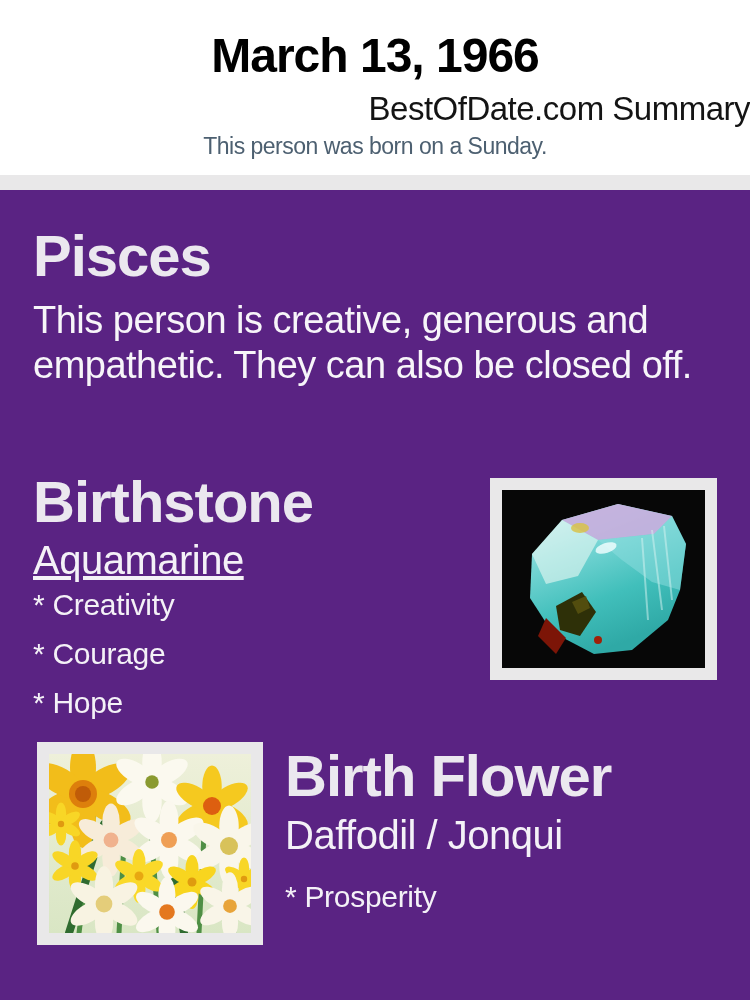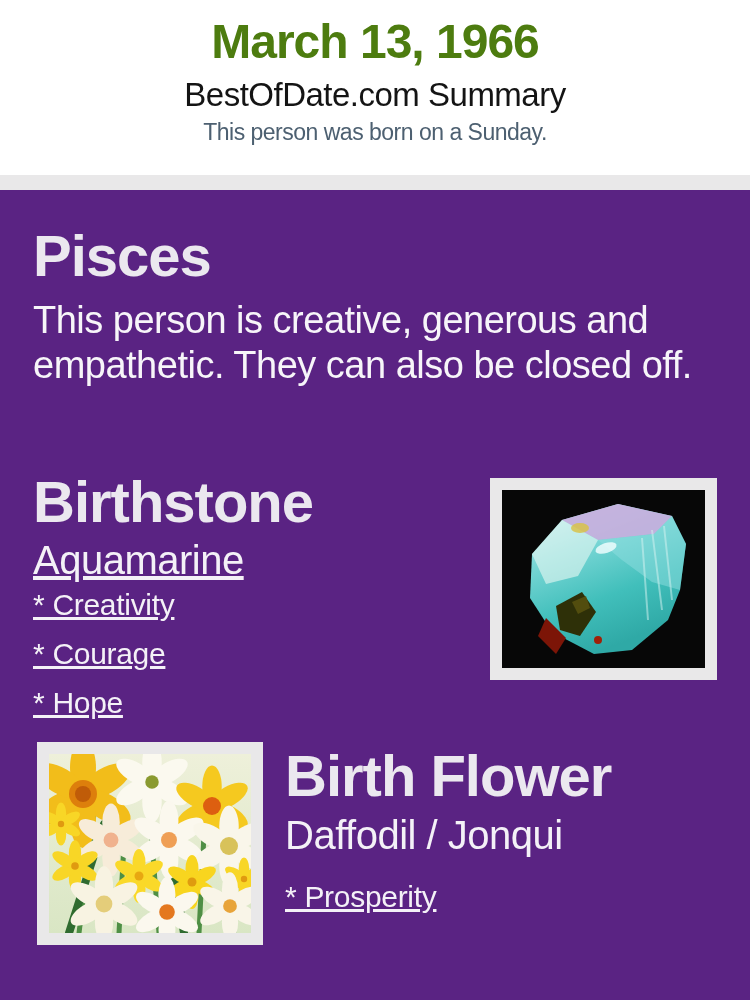--- a/index.html
+++ b/index.html
@@ -6,45 +6,45 @@
   html,body { width:750px; height:1000px; }
   body {
     font-family:"Liberation Sans","DejaVu Sans",sans-serif;
     background:#ffffff; overflow:hidden; position:relative;
   }
   .page { position:absolute; left:0; top:0; width:750px; height:1000px; }
 
   
   .header { position:absolute; left:0; top:0; width:750px; height:175px;
             background:#ffffff; text-align:center; }
-  .date-title { margin-top:14px; font-size:48px; font-weight:700;
-                color:#4d7c0f; letter-spacing:-1px; }
+  .date-title { margin-top:28px; font-size:48px; font-weight:700;
+                color:#000000; letter-spacing:-1px; }
   .site-summary { margin-top:7px; font-size:33px; font-weight:400;
-                  color:#141414; letter-spacing:-0.5px; }
+                  color:#141414; letter-spacing:-0.5px;text-align:right; }
   .born-day { margin-top:5px; font-size:23px; font-weight:400;
               color:#4d6071; letter-spacing:-0.5px; }
 
   .gray-strip { position:absolute; left:0; top:175px; width:750px; height:15px;
                 background:#e9e8e9; }
 
   
   .purple { position:absolute; left:0; top:190px; width:750px; height:984px;
             background:#5a2383; }
   .purple .heading { font-weight:700; font-size:58px; color:#ebe8ef;
                      letter-spacing:-1px; line-height:1.05; }
   .zodiac-name { position:absolute; left:33px; top:36px; }
   .zodiac-desc { position:absolute; left:33px; top:108px; width:672px;
                  font-size:38px; line-height:45px; color:#f7f5f9;
                  letter-spacing:-0.5px; font-weight:400; }
 
   .birthstone-title { position:absolute; left:33px; top:282px; }
   .birthstone-name  { position:absolute; left:33px; top:348px;
                       font-size:40px; color:#f4f1f7; letter-spacing:-0.5px;text-decoration:underline; }
   .trait-list { list-style:none; }
-  .trait-list li { font-size:30px; color:#f4f1f7; letter-spacing:-0.3px;text-decoration:underline; }
+  .trait-list li { font-size:30px; color:#f4f1f7; letter-spacing:-0.3px; }
   .stone-traits { position:absolute; left:33px; top:398px; }
   .stone-traits li { margin-bottom:15px; }
 
   .photo-frame { position:absolute; background:#e9e8e9; padding:12px; }
   .stone-frame  { left:490px; top:288px; width:227px; height:202px; }
   .flower-frame { left:37px;  top:552px; width:226px; height:203px; }
   .photo-frame svg { display:block; width:100%; height:100%; }
 
   .flower-block { position:absolute; left:285px; top:556px; }
   .flower-name { margin-top:6px; font-size:40px; color:#f4f1f7;

